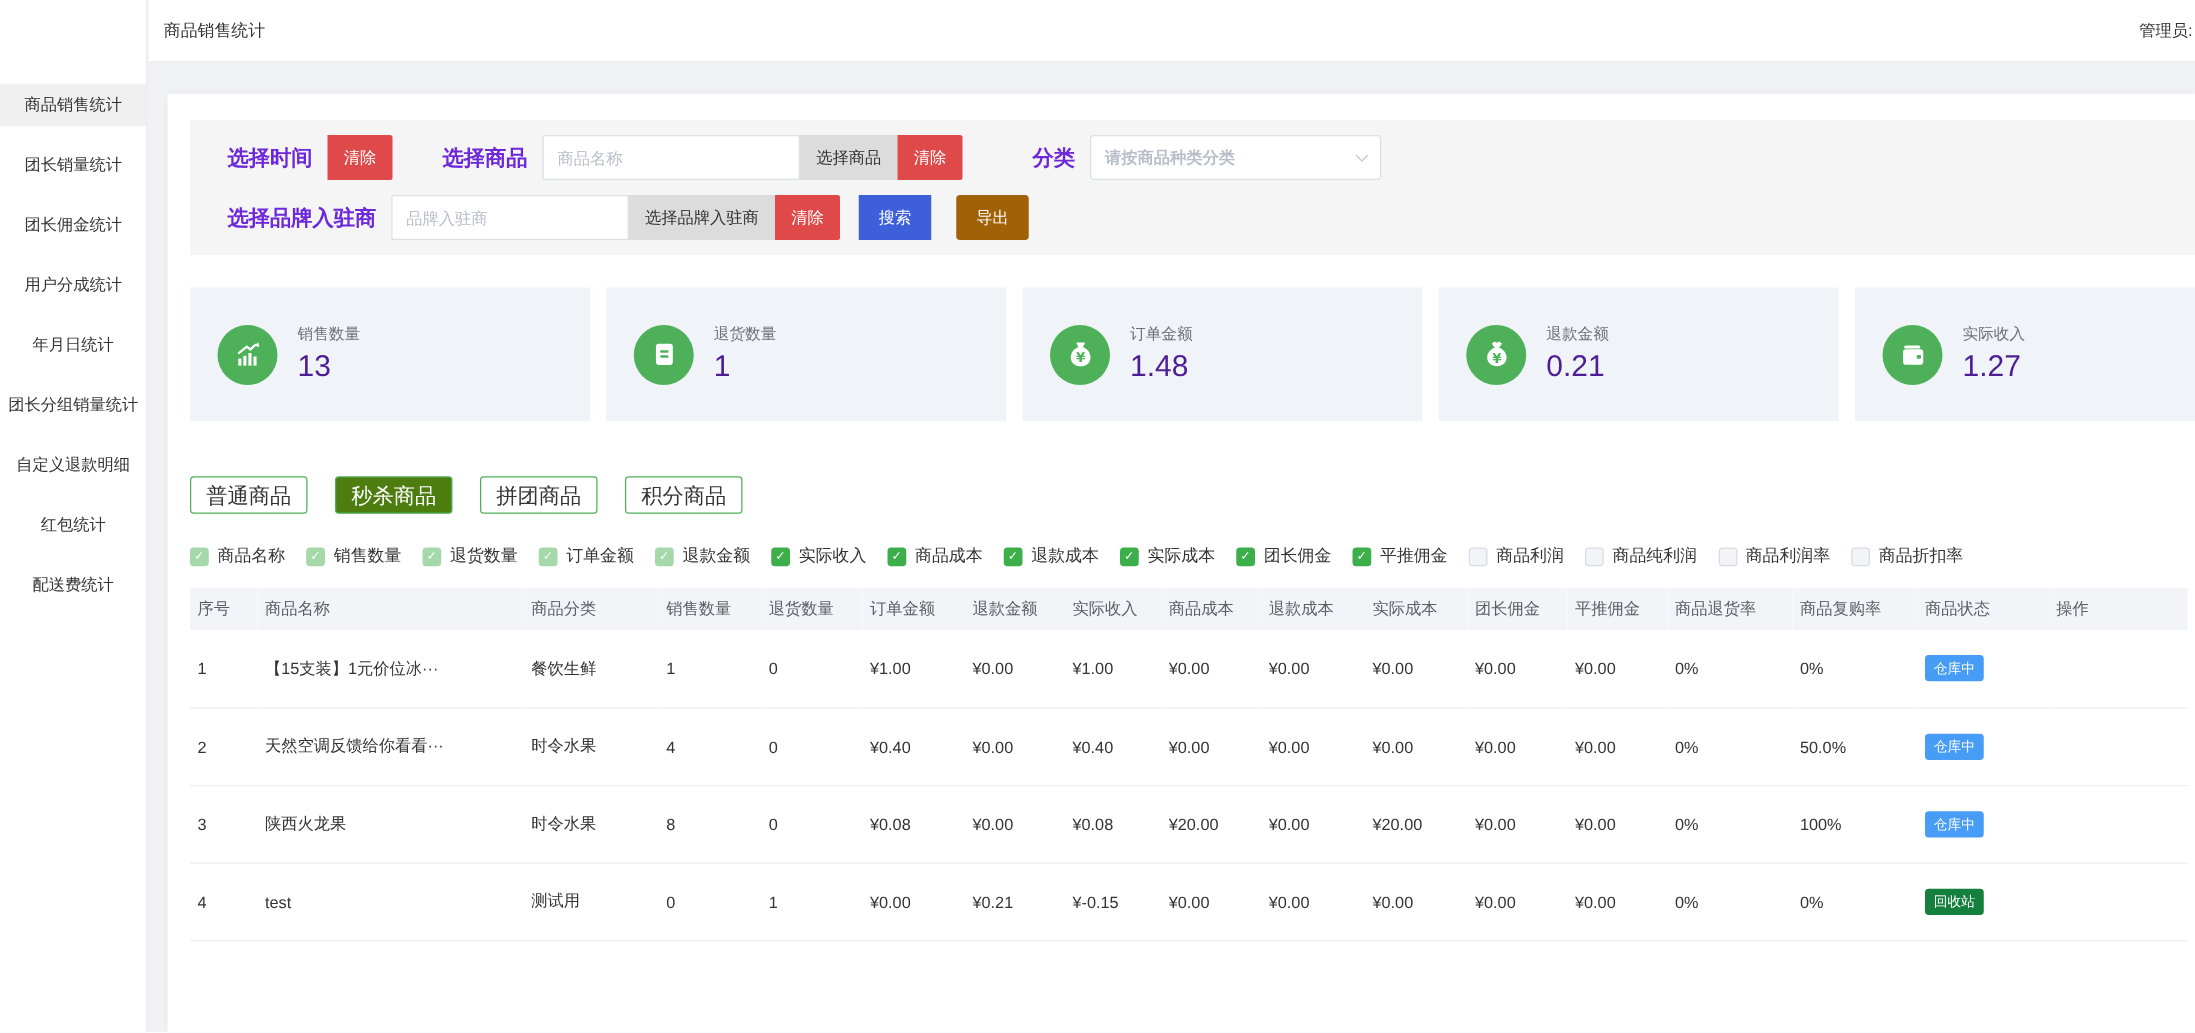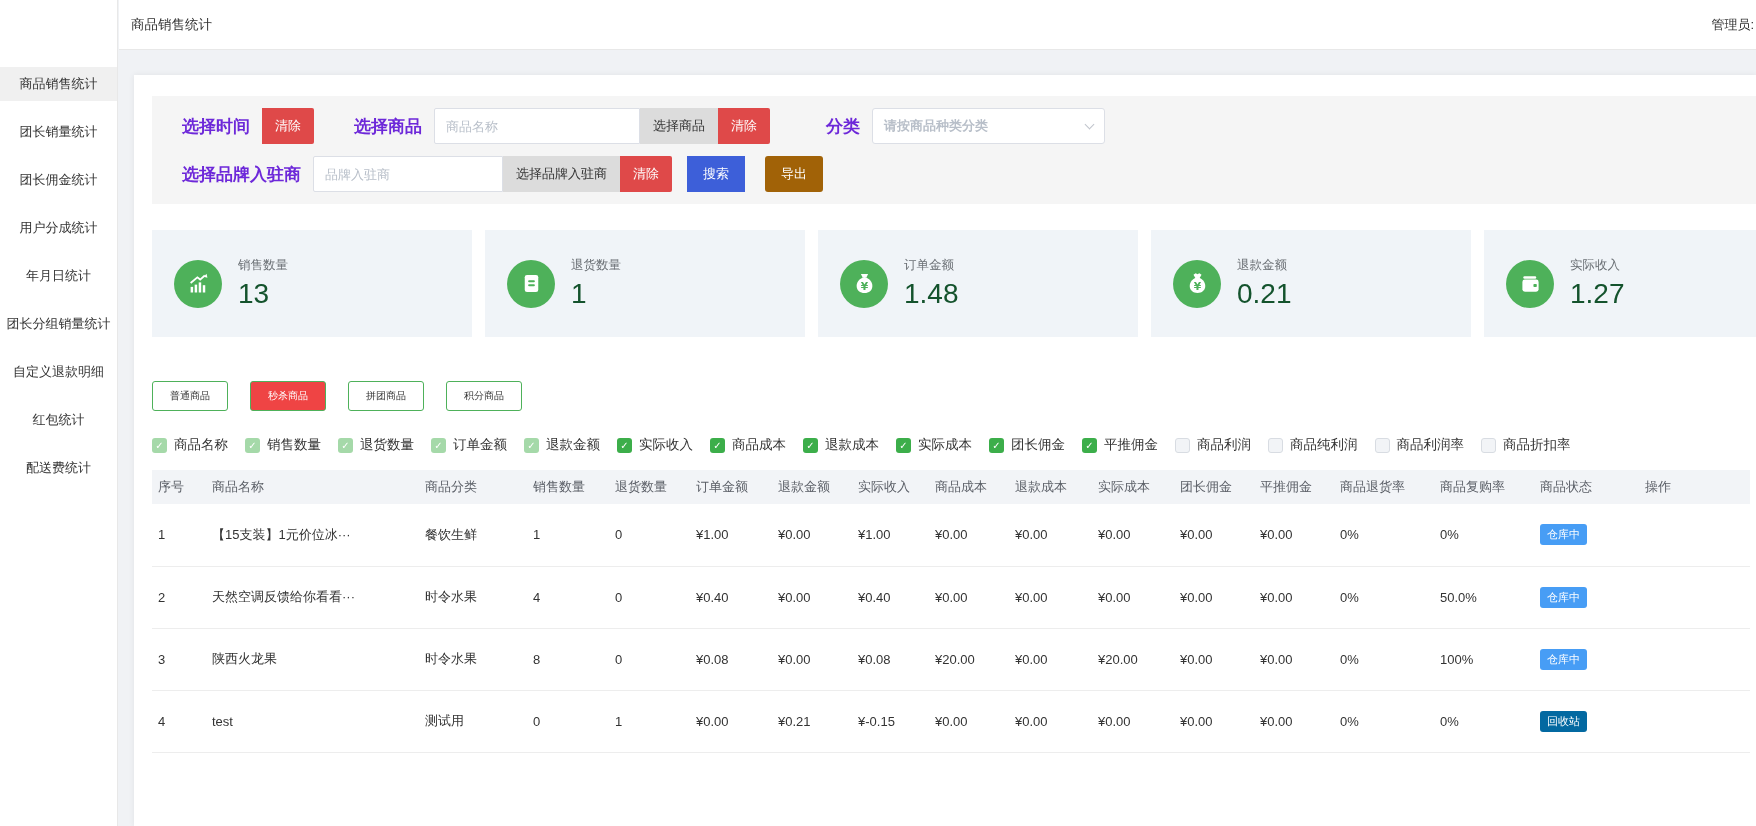--- a/index.html
+++ b/index.html
@@ -46,48 +46,48 @@
   .chevron { width:7px; height:7px; border-right:1.5px solid #c0c4cc; border-bottom:1.5px solid #c0c4cc;
     transform:rotate(45deg); margin-top:-4px; }
 
   
   .stats-row { display:flex; gap:13px; margin-top:26px; }
   .stat-card { flex:0 0 320px; height:107px; background:#f0f4f8; display:flex; align-items:center;
     padding-left:22px; }
   .stat-icon { width:48px; height:48px; border-radius:50%; background:#4eb15a; margin-right:16px;
     display:flex; align-items:center; justify-content:center; flex:0 0 48px; }
   .stat-label { font-size:12.5px; color:#6b7075; margin-bottom:4px; }
-  .stat-value { font-size:28px; color:#14532d; }
+  .stat-value { font-size:24px; color:#4c1d95; }
 
   
   .tabs-row { display:flex; gap:22px; margin-top:44px; }
-  .tab { height:30px; min-width:76px; padding:0 12px; font-size:10px; border-radius:3px;
+  .tab { height:30px; min-width:76px; padding:0 12px; font-size:17px; border-radius:3px;
     border:1px solid #4eb15a; background:#fff; color:#333; cursor:pointer; }
-  .tab.active { background:#ef4444; color:#fff; }
+  .tab.active { background:#4d7c0f; color:#fff; }
 
   
   .toggles-row { display:flex; align-items:center; margin-top:25px; flex-wrap:nowrap; }
   .toggle-item { display:flex; align-items:center; margin-right:17px; cursor:pointer; white-space:nowrap; }
   .cb { width:15px; height:15px; border-radius:3px; margin-right:7px; display:flex; align-items:center;
     justify-content:center; font-size:10px; color:#fff; font-weight:bold; }
   .cb.checked-light { background:#a5d9a9; }
   .cb.checked { background:#3cae4a; }
   .cb.unchecked { background:#f2f4f7; border:1px solid #d8dce2; }
   .toggle-label { font-size:13.5px; color:#333; }
 
   
   .table-wrap { margin-top:16px; }
   table { border-collapse:collapse; width:1598px; table-layout:fixed; font-size:13px; color:#333; }
   thead th { background:#f2f4f7; height:34px; font-weight:normal; color:#5a5e66; text-align:left;
     padding:0 6px; white-space:nowrap; overflow:hidden; }
   tbody td { height:62px; border-bottom:1px solid #ededed; padding:0 6px; text-align:left;
     white-space:nowrap; overflow:hidden; }
   .badge { display:inline-block; font-size:11px; color:#fff; padding:3px 7px; border-radius:3px; }
   .badge-blue { background:#479df5; }
-  .badge-gray { background:#0369a1; }
+  .badge-gray { background:#15803d; }
 </style>
 </head>
 <body>
 
 <div class="app">
 
   <aside class="sidebar">
     <div>
         <div class="side-item active">商品销售统计</div>
         <div class="side-item">团长销量统计</div>

